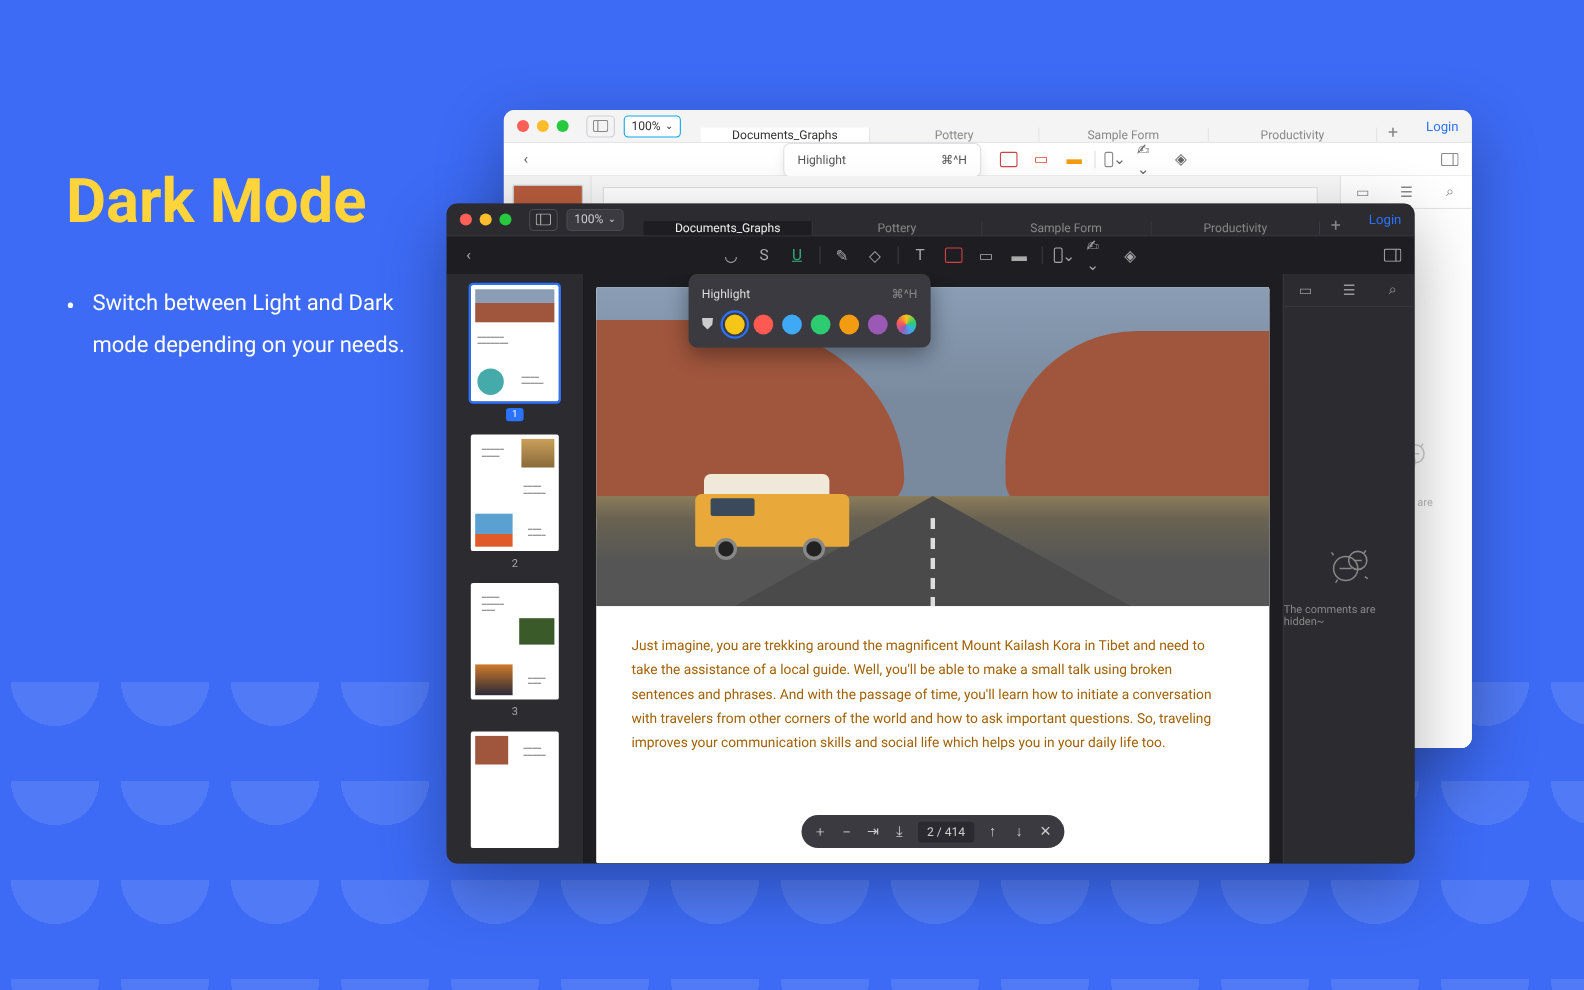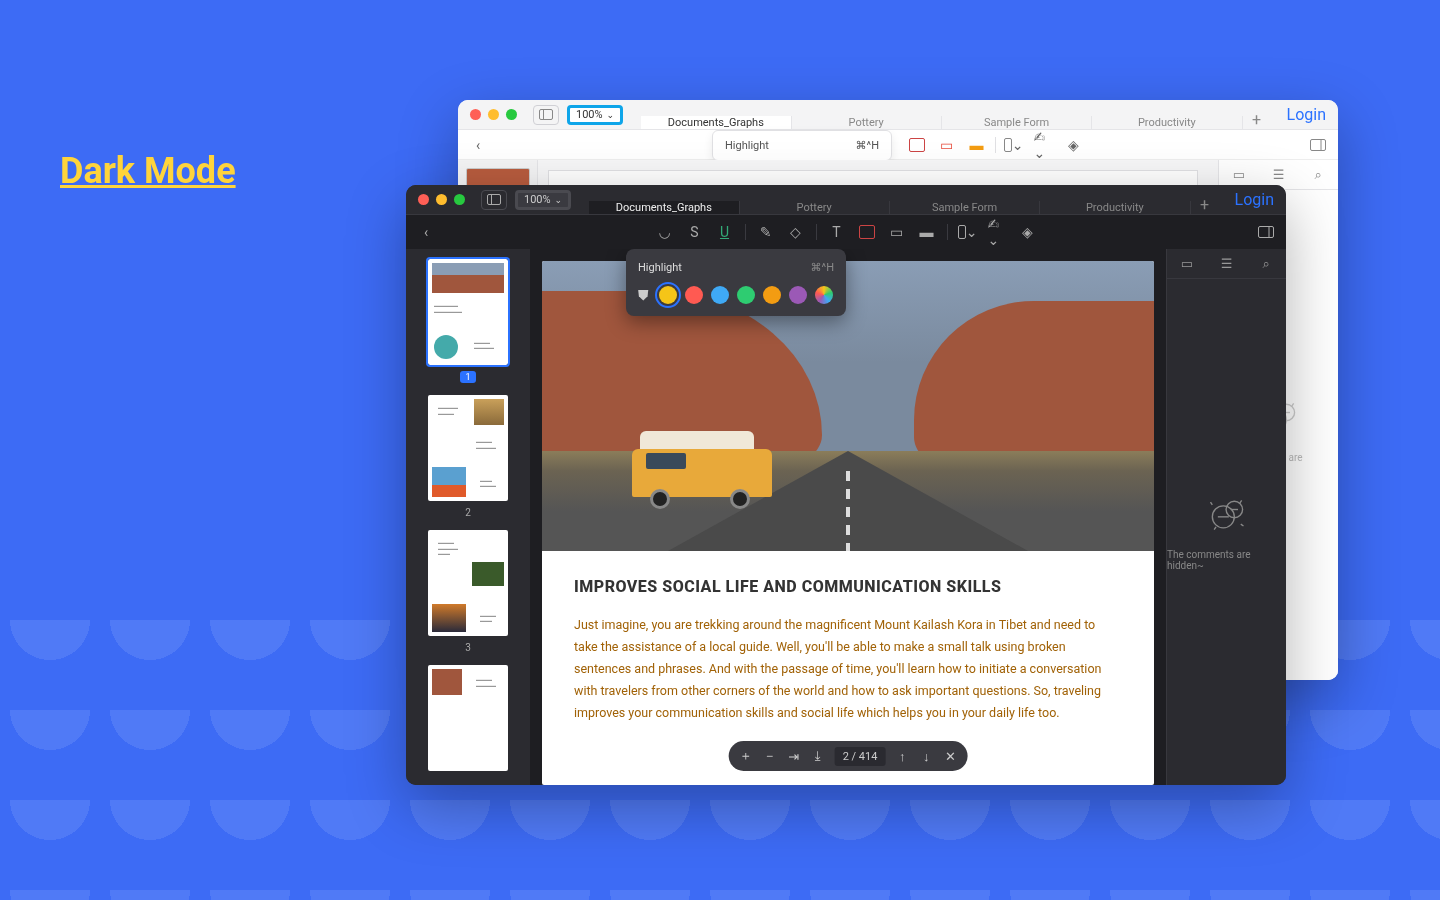--- a/index.html
+++ b/index.html
@@ -31,24 +31,23 @@
 
 .marketing {
   position: absolute;
   left: 60px;
   top: 150px;
   width: 320px;
   color: #fff;
 }
 .marketing h1 {
   color: #ffd43b;
-  font-size: 36px;
+  font-size: 56px;
   font-weight: 700;
   margin-bottom: 40px;
-  text-decoration: underline;
 }
 .marketing ul { list-style: none; }
 .marketing li {
   position: relative;
   padding-left: 24px;
   font-size: 20px;
   line-height: 1.9;
 }
 .marketing li::before {
   content: "•";
@@ -85,34 +84,34 @@
 .traffic span { width: 11px; height: 11px; border-radius: 50%; }
 .red { background: #ff5f56; }
 .yellow { background: #ffbd2e; }
 .green { background: #27c93f; }
 .sidebar-toggle {
   width:26px;height:20px;border:1px solid #d0d0d5;border-radius:4px;margin-left:8px;
   display:flex;align-items:center;justify-content:center;
 }
 .sidebar-toggle svg{width:14px;height:11px}
 .zoom-select {
-  height:20px;border:3px solid #0ea5e9;border-radius:4px;font-size:11px;
+  height:20px;border:1px solid #0ea5e9;border-radius:4px;font-size:11px;
   display:flex;align-items:center;padding:0 6px;color:#333;background:#fff;gap:4px;
 }
 .zoom-select::after{content:"⌄";font-size:9px}
 .tabs {
   flex:1;display:flex;align-items:flex-end;margin-left:10px;height:100%;
 }
 .tab {
   flex:1;display:flex;align-items:center;justify-content:center;font-size:11px;
   color:#888;border-right:1px solid #e5e5e8;
 }
 .tab.active{background:#fff;color:#333}
 .tab-plus{width:28px;display:flex;align-items:center;justify-content:center;color:#888;font-size:16px}
-.login-link{font-size:16px;color:#2b72ff;margin-left:8px}
+.login-link{font-size:12px;color:#2b72ff;margin-left:8px}
 
 .light-toolbar{
   height:30px;background:#fff;border-bottom:1px solid #eee;
   display:flex;align-items:center;padding:0 10px;gap:8px;position:relative;
 }
 .tool-group{display:flex;align-items:center;gap:10px}
 .tool-sep{width:1px;height:16px;background:#e0e0e3}
 .icon-btn{width:20px;height:20px;display:flex;align-items:center;justify-content:center;color:#666;font-size:14px}
 .icon-red{color:#e74c3c}
 .icon-orange{color:#f39c12}
@@ -216,20 +215,23 @@
 
 svg{display:block}
 </style>
 </head>
 <body>
 
 <div class="bg-pattern"></div>
 
 <div class="marketing">
   <h1>Dark Mode</h1>
+  <ul>
+      <li>Switch between Light and Dark mode depending on your needs.</li>
+    </ul>
 </div>
 
 <div class="window light-window">
   <div class="titlebar">
     <div class="traffic">
       <span class="red"></span>
       <span class="yellow"></span>
       <span class="green"></span>
     </div>
     <div class="sidebar-toggle">
@@ -433,21 +435,20 @@
           <div class="road"></div>
           <div class="van">
             <div class="van-top"></div>
               <div class="van-body"></div>
             <div class="van-win"></div>
             <div class="wheel wl"></div>
               <div class="wheel wr"></div>
           </div>
         </div>
         <div class="article">
-          <h2>IMPROVES SOCIAL LIFE AND COMMUNICATION SKILLS</h2>
           <p>Just imagine, you are trekking around the magnificent Mount Kailash Kora in Tibet and need to take the assistance of a local guide. Well, you'll be able to make a small talk using broken sentences and phrases. And with the passage of time, you'll learn how to initiate a conversation with travelers from other corners of the world and how to ask important questions. So, traveling improves your communication skills and social life which helps you in your daily life too.</p>
         </div>
       </div>
 
       <div class="popover-dark">
         <div class="hdr">
           <span>Highlight</span>
           <span class="shortcut">⌘^H</span>
         </div>
         <div class="colors">

